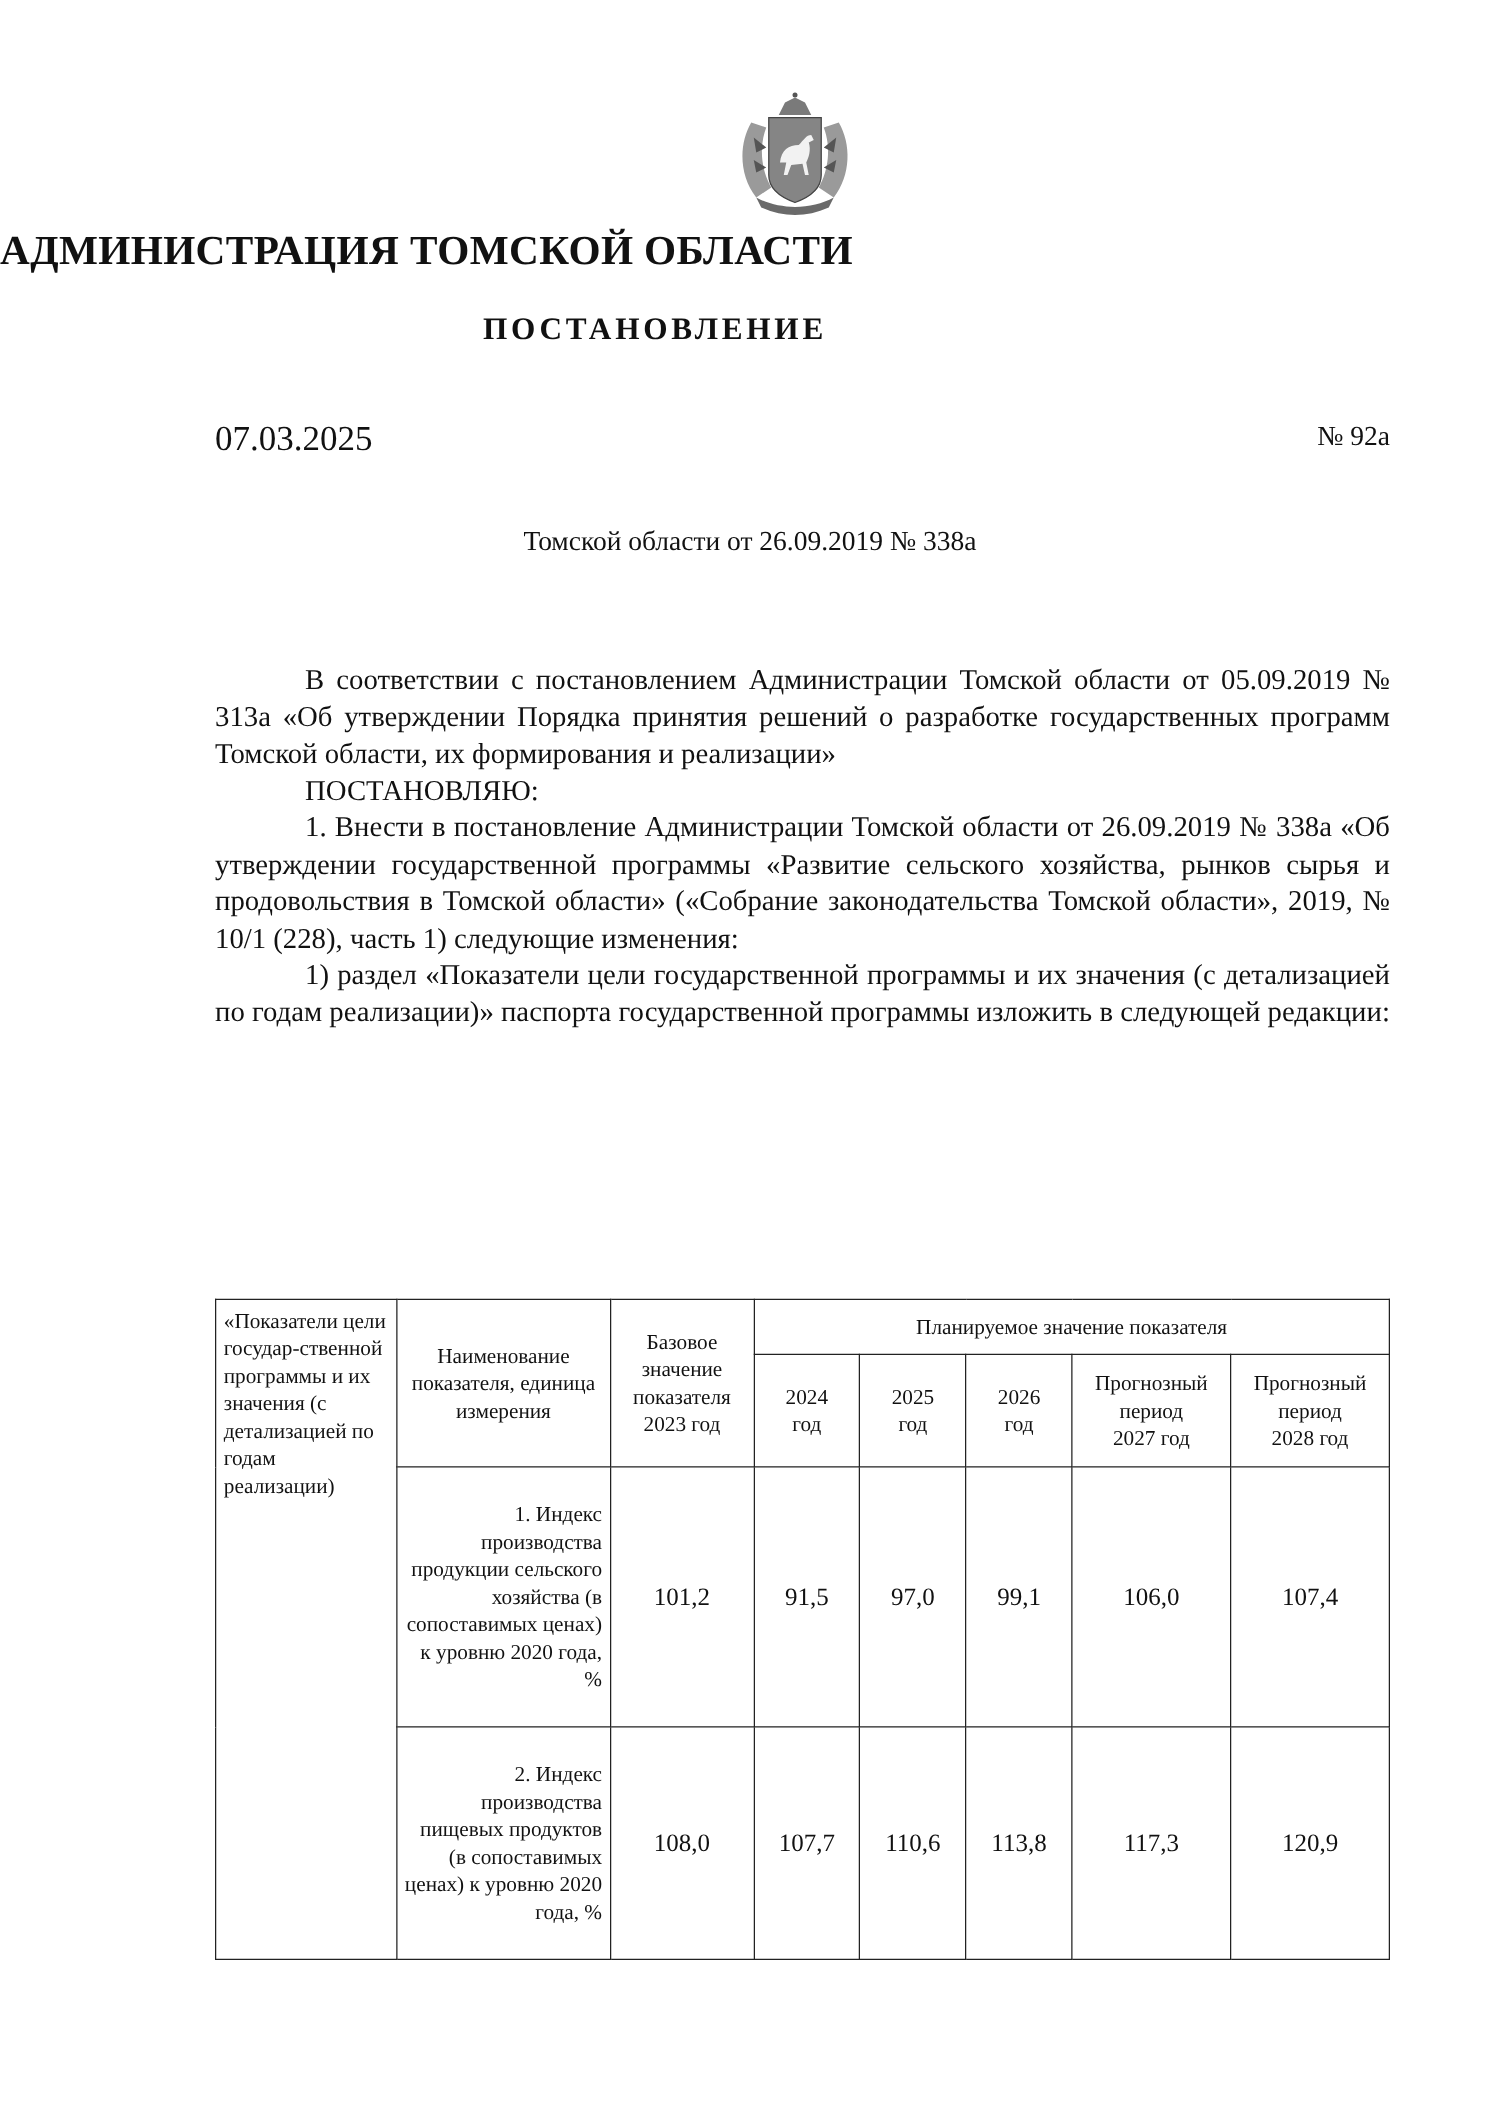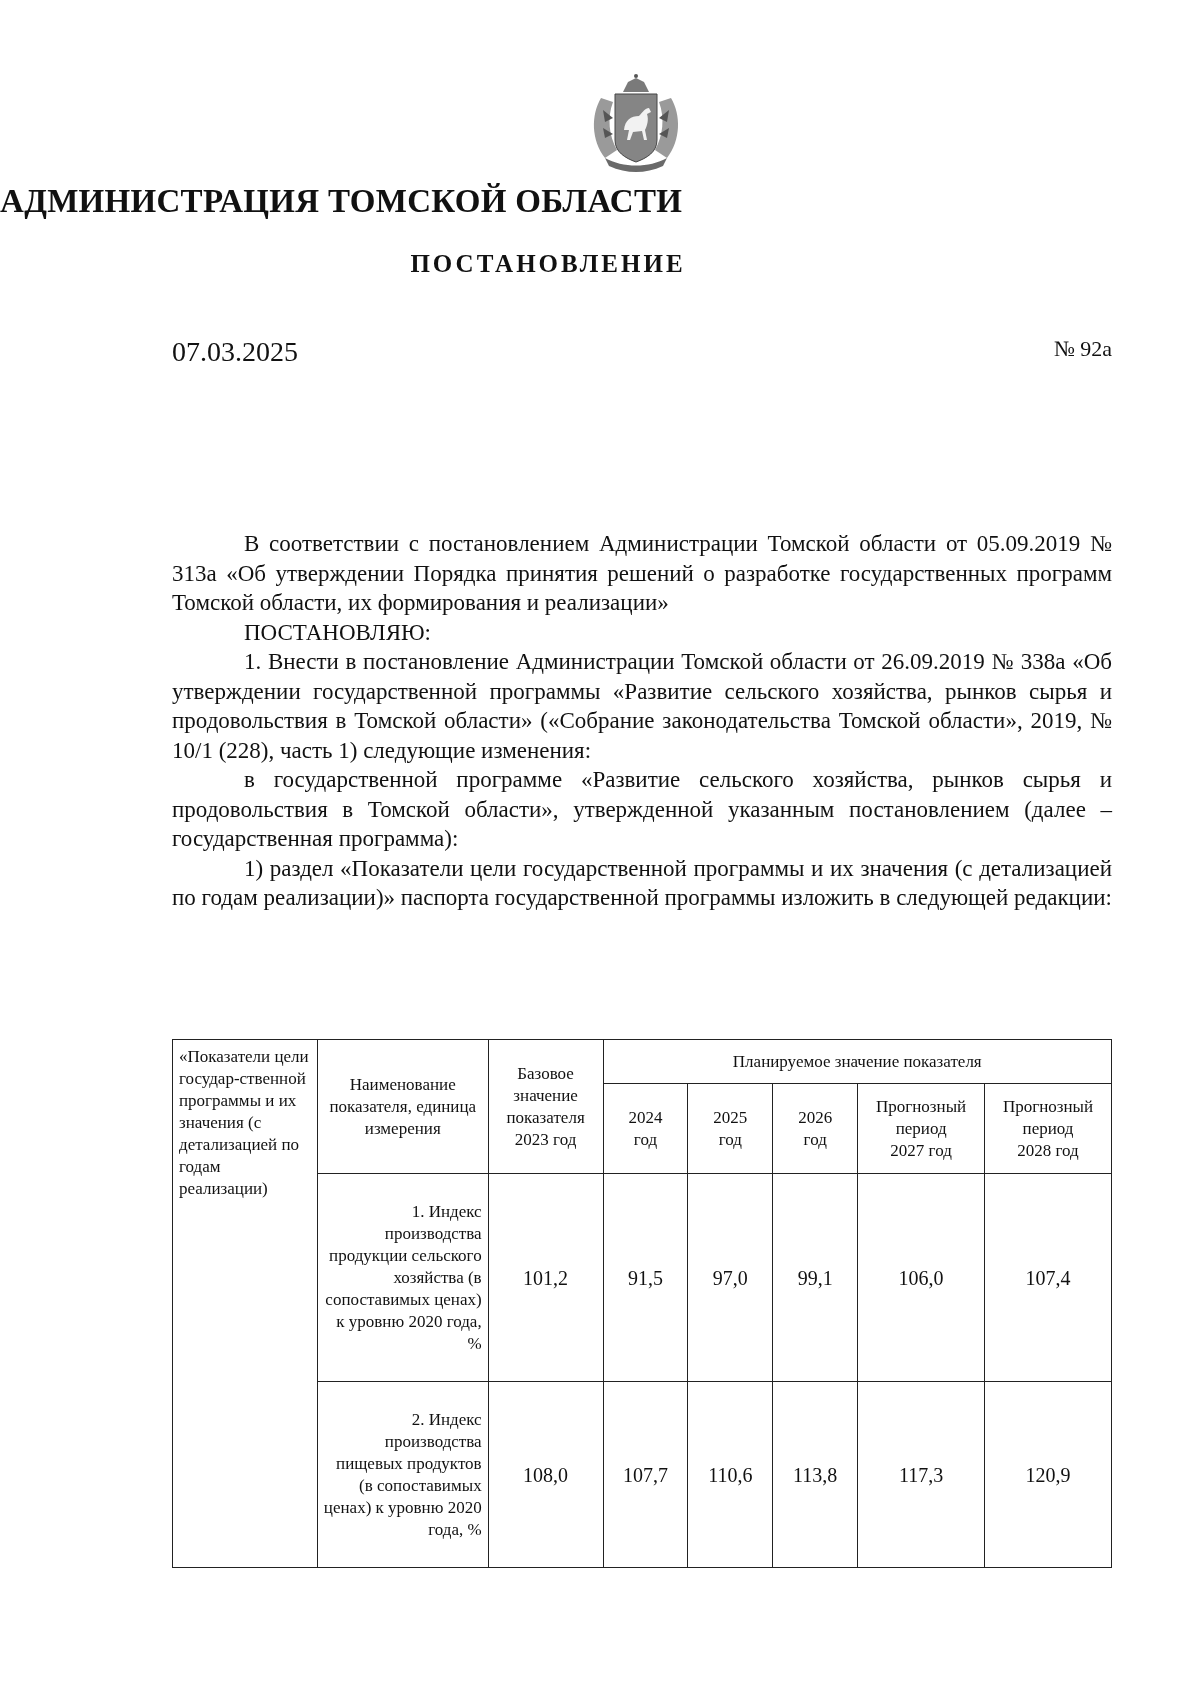--- a/index.html
+++ b/index.html
@@ -2,21 +2,21 @@
 <html><head>
 <meta charset="utf-8">
 <style>
   html, body { margin: 0; padding: 0; background: #ffffff; }
   body { width: 1200px; height: 1698px; position: relative; overflow: hidden; color: #111; font-family: "Liberation Serif", "DejaVu Serif", serif; }
   .page { position: absolute; left: 0; top: 0; width: 1200px; height: 1698px; }
 
   .emblem { position: absolute; left: 583px; top: 70px; width: 106px; height: 106px; }
 
   .org-title { position: absolute; left: 0; width: 1200px; top: 183px; text-align: left; font-weight: bold; font-size: 33px; letter-spacing: 0.3px; }
-  .doc-type { position: absolute; left: 0; width: 1048px; top: 250px; text-align: center; font-weight: bold; font-size: 25px; letter-spacing: 3px; padding-left: 24px; }
+  .doc-type { position: absolute; left: 0; width: 1048px; top: 250px; text-align: center; font-weight: bold; font-size: 25px; letter-spacing: 3px; }
 
   .doc-date { position: absolute; left: 172px; top: 336px; font-size: 28px; }
   .doc-number { position: absolute; right: 88px; top: 336px; font-size: 22px; }
 
   .doc-subject { position: absolute; left: 0; width: 1200px; top: 418px; text-align: center; font-size: 22px; line-height: 30px; }
 
   .body-text { position: absolute; left: 172px; width: 940px; font-size: 23px; line-height: 29.5px; text-align: justify; }
   .body-text p { margin: 0; }
   .body-text p.indent { text-indent: 72px; }
 
@@ -48,27 +48,27 @@
     <path d="M22 88 C40 98 66 98 84 88 L80 96 C62 104 44 104 26 96 Z" fill="#6a6a6a"></path>
   </svg>
 
   <div class="org-title">АДМИНИСТРАЦИЯ ТОМСКОЙ ОБЛАСТИ</div>
   <div class="doc-type">ПОСТАНОВЛЕНИЕ</div>
 
   <div class="doc-date">07.03.2025</div>
   <div class="doc-number">№ 92а</div>
 
   <div class="doc-subject">
+    <div>Томской области от 26.09.2019 № 338а</div>
   </div>
 
   <div class="body-text" style="top:529px;">
     <p class="indent">В соответствии с постановлением Администрации Томской области от 05.09.2019 № 313а «Об утверждении Порядка принятия решений о разработке государственных программ Томской области, их формирования и реализации»</p>
     <p class="indent">ПОСТАНОВЛЯЮ:</p>
     <p class="indent">1. Внести в постановление Администрации Томской области от 26.09.2019 № 338а «Об утверждении государственной программы «Развитие сельского хозяйства, рынков сырья и продовольствия в Томской области» («Собрание законодательства Томской области», 2019, № 10/1 (228), часть 1) следующие изменения:</p>
-    <p class="indent">в государственной программе «Развитие сельского хозяйства, рынков сырья и продовольствия в Томской области», утвержденной указанным постановлением (далее – государственная программа):</p>
     <p class="indent">1) раздел «Показатели цели государственной программы и их значения (с детализацией по годам реализации)» паспорта государственной программы изложить в следующей редакции:</p>
   </div>
 
   <table class="indicators-table">
     <colgroup>
       <col style="width:145px">
       <col style="width:171px">
       <col style="width:115px">
       <col style="width:85px">
       <col style="width:85px">

